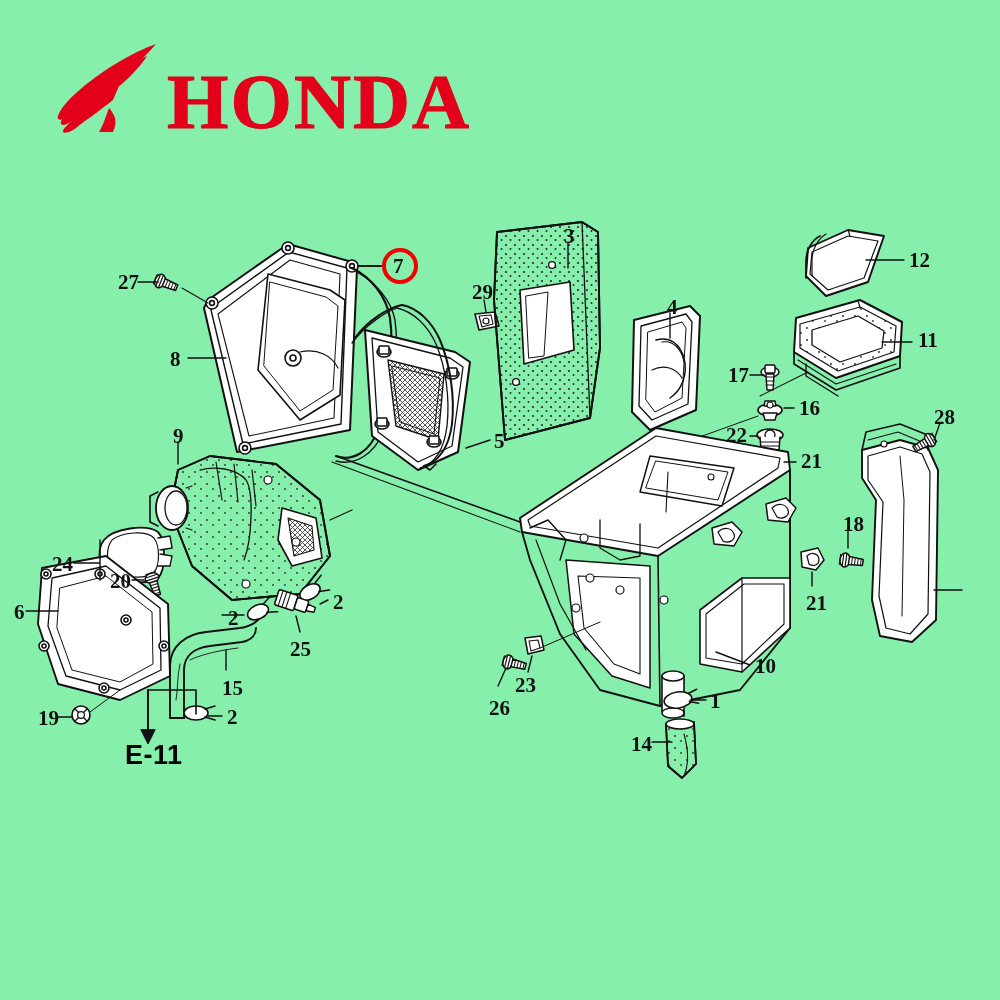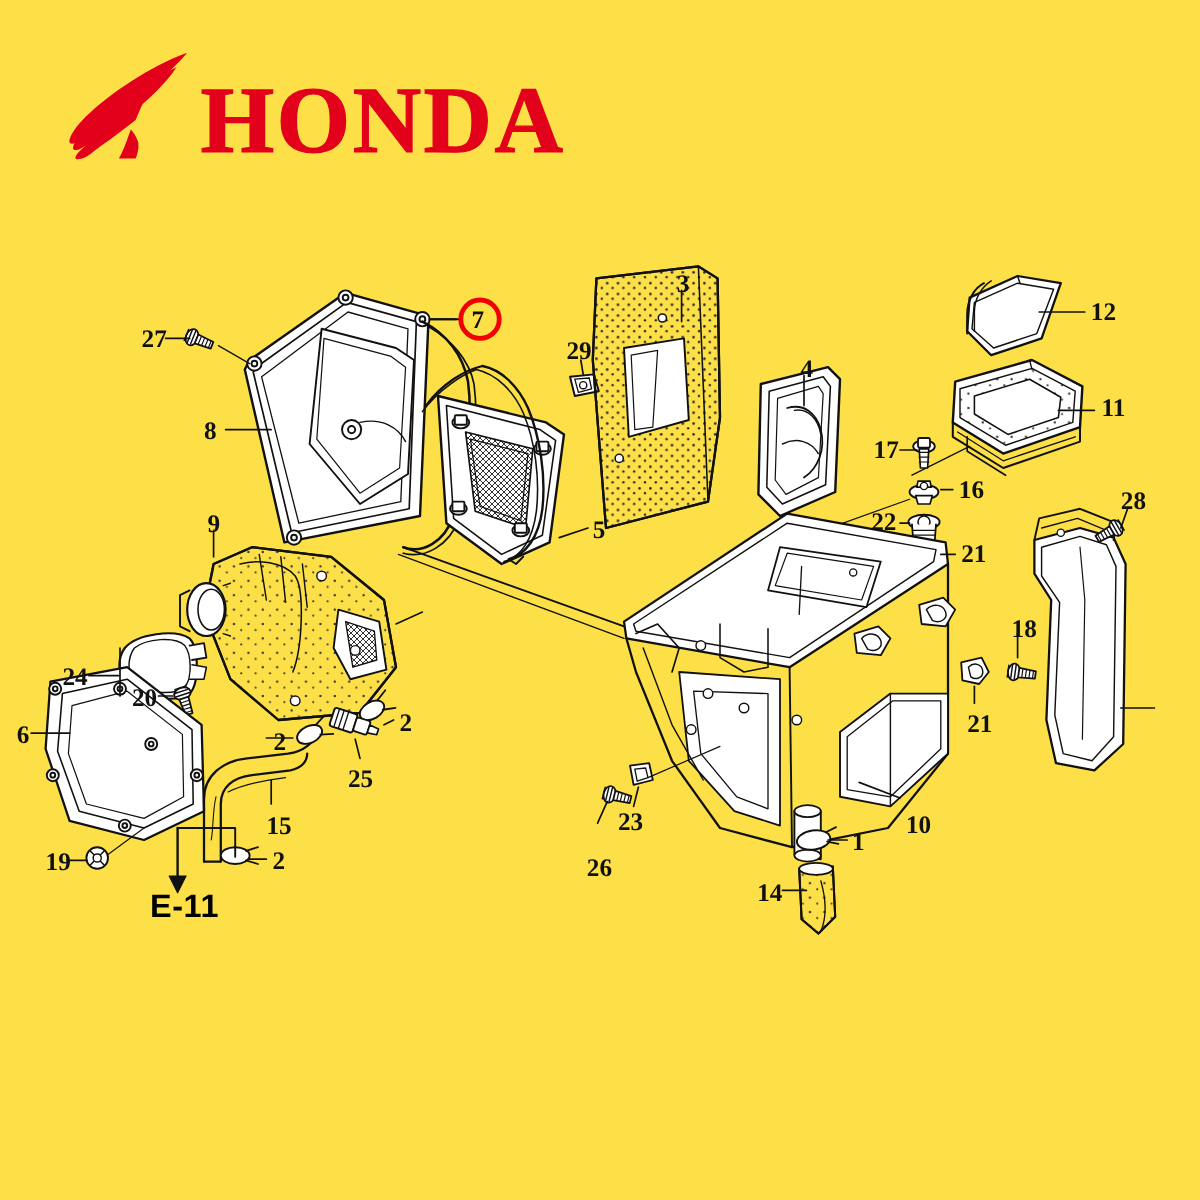--- a/index.html
+++ b/index.html
@@ -1,17 +1,17 @@
 <!DOCTYPE html>
 <html><head>
 <meta charset="utf-8">
 <style>
   html,body{margin:0;padding:0;background:#ffffff;}
   body{width:1000px;height:1000px;font-family:"Liberation Sans",sans-serif;overflow:hidden;}
-  #page{position:relative;width:1000px;height:1000px;background:#fde047;}
+  #page{position:relative;width:1000px;height:1000px;background:#86efac;}
 
   
   #logo-block{position:absolute;left:55px;top:40px;width:480px;height:100px;}
   #wing-icon{position:absolute;left:0;top:2px;width:105px;height:92px;}
   #wordmark{position:absolute;left:112px;top:22px;font-family:"Liberation Serif",serif;
     font-weight:bold;font-size:79px;letter-spacing:2px;line-height:1;color:#e2001a;
     -webkit-text-stroke:1px #e2001a;}
 
   
   #diagram{position:absolute;left:0;top:0;width:1000px;height:1000px;}
@@ -429,23 +429,23 @@
   <span class="lbl" style="left: 52px; top: 554px;">24</span>
   <span class="lbl" style="left: 110px; top: 571px;">20</span>
   <span class="lbl" style="left: 14px; top: 602px;">6</span>
   <span class="lbl" style="left: 38px; top: 708px;">19</span>
   <span class="lbl" style="left: 227px; top: 707px;">2</span>
   <span class="lbl" style="left: 228px; top: 608px;">2</span>
   <span class="lbl" style="left: 333px; top: 592px;">2</span>
   <span class="lbl" style="left: 290px; top: 639px;">25</span>
   <span class="lbl" style="left: 222px; top: 678px; text-align: right;">15</span>
   <span class="lbl" style="left: 494px; top: 431px;">5</span>
-  <span class="lbl" style="left: 489px; top: 713px;">26</span>
+  <span class="lbl" style="left: 489px; top: 698px;">26</span>
   <span class="lbl" style="left: 515px; top: 675px; text-align: center;">23</span>
-  <span class="lbl" style="left: 755px; top: 677px;">10</span>
+  <span class="lbl" style="left: 755px; top: 656px;">10</span>
   <span class="lbl" style="left: 710px; top: 691px;">1</span>
   <span class="lbl" style="left: 631px; top: 734px;">14</span>
 
   <div id="hl-7" style="left: 382px; top: 248px; width: 36px; height: 36px; border-color: rgb(242, 0, 0);"></div>
   <span id="hl-7-num" class="lbl" style="left:393px;top:256px;">7</span>
 
   <span class="ref" style="left:125px;top:740px;">E-11</span>
 
 </div>
 

